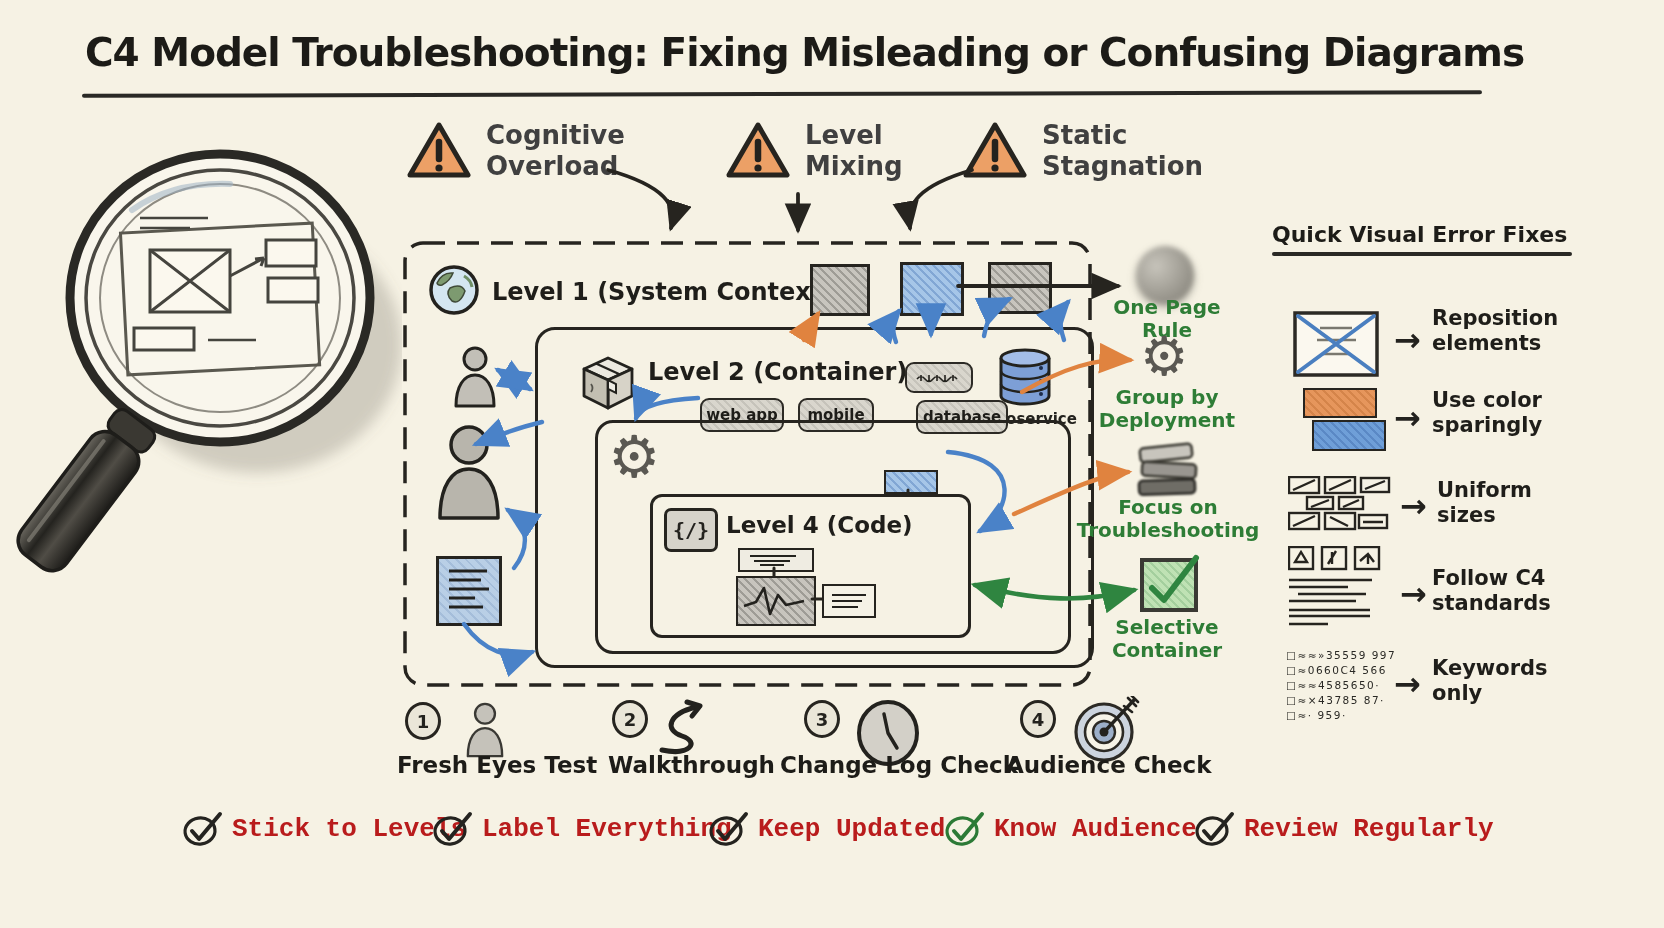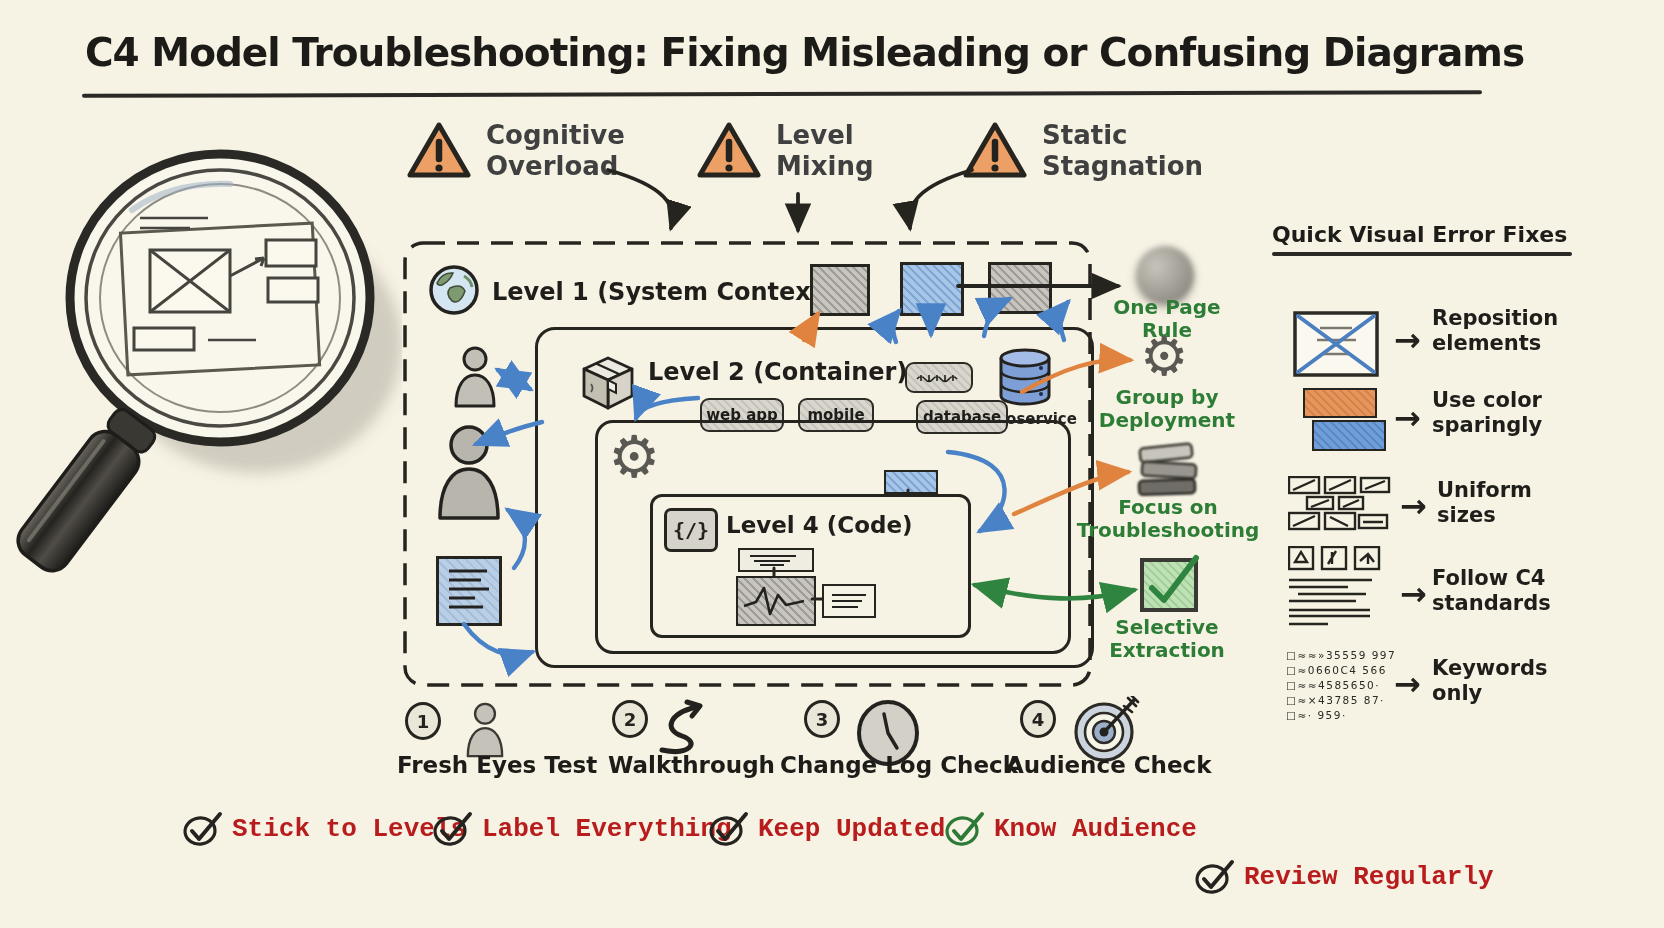--- a/index.html
+++ b/index.html
@@ -92,21 +92,21 @@
   </svg>
 
   <div class="abs warn" style="left:406px;top:120px;width:230px;">
     <svg width="66" height="62" viewBox="0 0 66 62">
       <path d="M33,5 L62,55 L4,55 Z" fill="#eca066" stroke="#26241f" stroke-width="5" stroke-linejoin="round"></path>
       <path d="M33,22 V39" stroke="#23221e" stroke-width="6.5" stroke-linecap="round"></path>
       <circle cx="33" cy="48" r="3.6" fill="#23221e"></circle>
     </svg>
     <div class="warn-label" style="width:140px;">Cognitive Overload</div>
   </div>
-  <div class="abs warn" style="left:696px;top:120px;width:200px;">
+  <div class="abs warn" style="left:725px;top:120px;width:200px;">
     <svg width="66" height="62" viewBox="0 0 66 62">
       <path d="M33,5 L62,55 L4,55 Z" fill="#eca066" stroke="#26241f" stroke-width="5" stroke-linejoin="round"></path>
       <path d="M33,22 V39" stroke="#23221e" stroke-width="6.5" stroke-linecap="round"></path>
       <circle cx="33" cy="48" r="3.6" fill="#23221e"></circle>
     </svg>
     <div class="warn-label" style="width:110px;">Level Mixing</div>
   </div>
   <div class="abs warn" style="left:962px;top:120px;width:240px;">
     <svg width="66" height="62" viewBox="0 0 66 62">
       <path d="M33,5 L62,55 L4,55 Z" fill="#eca066" stroke="#26241f" stroke-width="5" stroke-linejoin="round"></path>
@@ -200,21 +200,21 @@
     <rect x="6" y="6" width="52" height="14" rx="4" transform="rotate(-6 32 13)" fill="#c8c5bd" stroke="#37362f" stroke-width="2.5"></rect>
     <rect x="8" y="23" width="54" height="14" rx="4" transform="rotate(3 35 30)" fill="#999690" stroke="#37362f" stroke-width="2.5"></rect>
     <rect x="5" y="40" width="56" height="14" rx="4" transform="rotate(-2 33 47)" fill="#6f6d66" stroke="#2a2925" stroke-width="2.5"></rect>
   </svg>
   <div class="abs anno-label" style="left:1068px;top:496px;width:200px;">Focus on Troubleshooting</div>
   <div class="abs green-box" style="left:1140px;top:558px;">
     <svg width="50" height="46" viewBox="0 0 50 46" style="overflow:visible;">
         <path d="M8,26 L20,38 L52,-4" stroke="#2f8540" stroke-width="6" fill="none" stroke-linecap="round" stroke-linejoin="round"></path>
       </svg>
   </div>
-  <div class="abs anno-label" style="left:1087px;top:616px;width:160px;">Selective Extraction</div>
+  <div class="abs anno-label" style="left:1087px;top:616px;width:160px;">Selective Container</div>
 
   <div class="abs fix-head" style="left:1272px;top:222px;">Quick Visual Error Fixes</div>
   <div class="abs fix-rule" style="left:1272px;top:252px;width:300px;"></div>
 
   <div>
     <svg class="abs" style="left:1292px;top:310px;" width="88" height="68" viewBox="0 0 88 68">
       <rect x="3" y="3" width="82" height="62" fill="#fbf8ef" stroke="#2c2a25" stroke-width="3.5"></rect>
       <path d="M28,18 H60 M25,30 H64 M30,44 H58" stroke="#7a786f" stroke-width="2.6"></path>
       <path d="M6,6 L82,62 M82,6 L6,62" stroke="#4a7fc0" stroke-width="4" stroke-linecap="round"></path>
     </svg>
@@ -326,21 +326,21 @@
     </svg>
     <span class="chk-label">Keep Updated</span>
   </div>
   <div class="abs chk" style="left:944px;top:810px;">
     <svg width="42" height="38" viewBox="0 0 42 38">
       <ellipse cx="18" cy="21" rx="15" ry="13" fill="none" stroke="#2c7a36" stroke-width="3.2" transform="rotate(-8 18 21)"></ellipse>
       <path d="M10,21 L17,29 L38,4" stroke="#2c7a36" stroke-width="4" fill="none" stroke-linecap="round" stroke-linejoin="round"></path>
     </svg>
     <span class="chk-label">Know Audience</span>
   </div>
-  <div class="abs chk" style="left:1194px;top:810px;margin-top:48px;">
+  <div class="abs chk" style="left:1194px;top:810px;">
     <svg width="42" height="38" viewBox="0 0 42 38">
       <ellipse cx="18" cy="21" rx="15" ry="13" fill="none" stroke="#24231f" stroke-width="3.2" transform="rotate(-8 18 21)"></ellipse>
       <path d="M10,21 L17,29 L38,4" stroke="#24231f" stroke-width="4" fill="none" stroke-linecap="round" stroke-linejoin="round"></path>
     </svg>
     <span class="chk-label">Review Regularly</span>
   </div>
 
   <svg class="abs" style="left:0;top:0;pointer-events:none;" width="1664" height="928" viewBox="0 0 1664 928">
     <defs>
       <marker id="mB" markerWidth="9" markerHeight="8" refX="7" refY="3.5" orient="auto-start-reverse">

